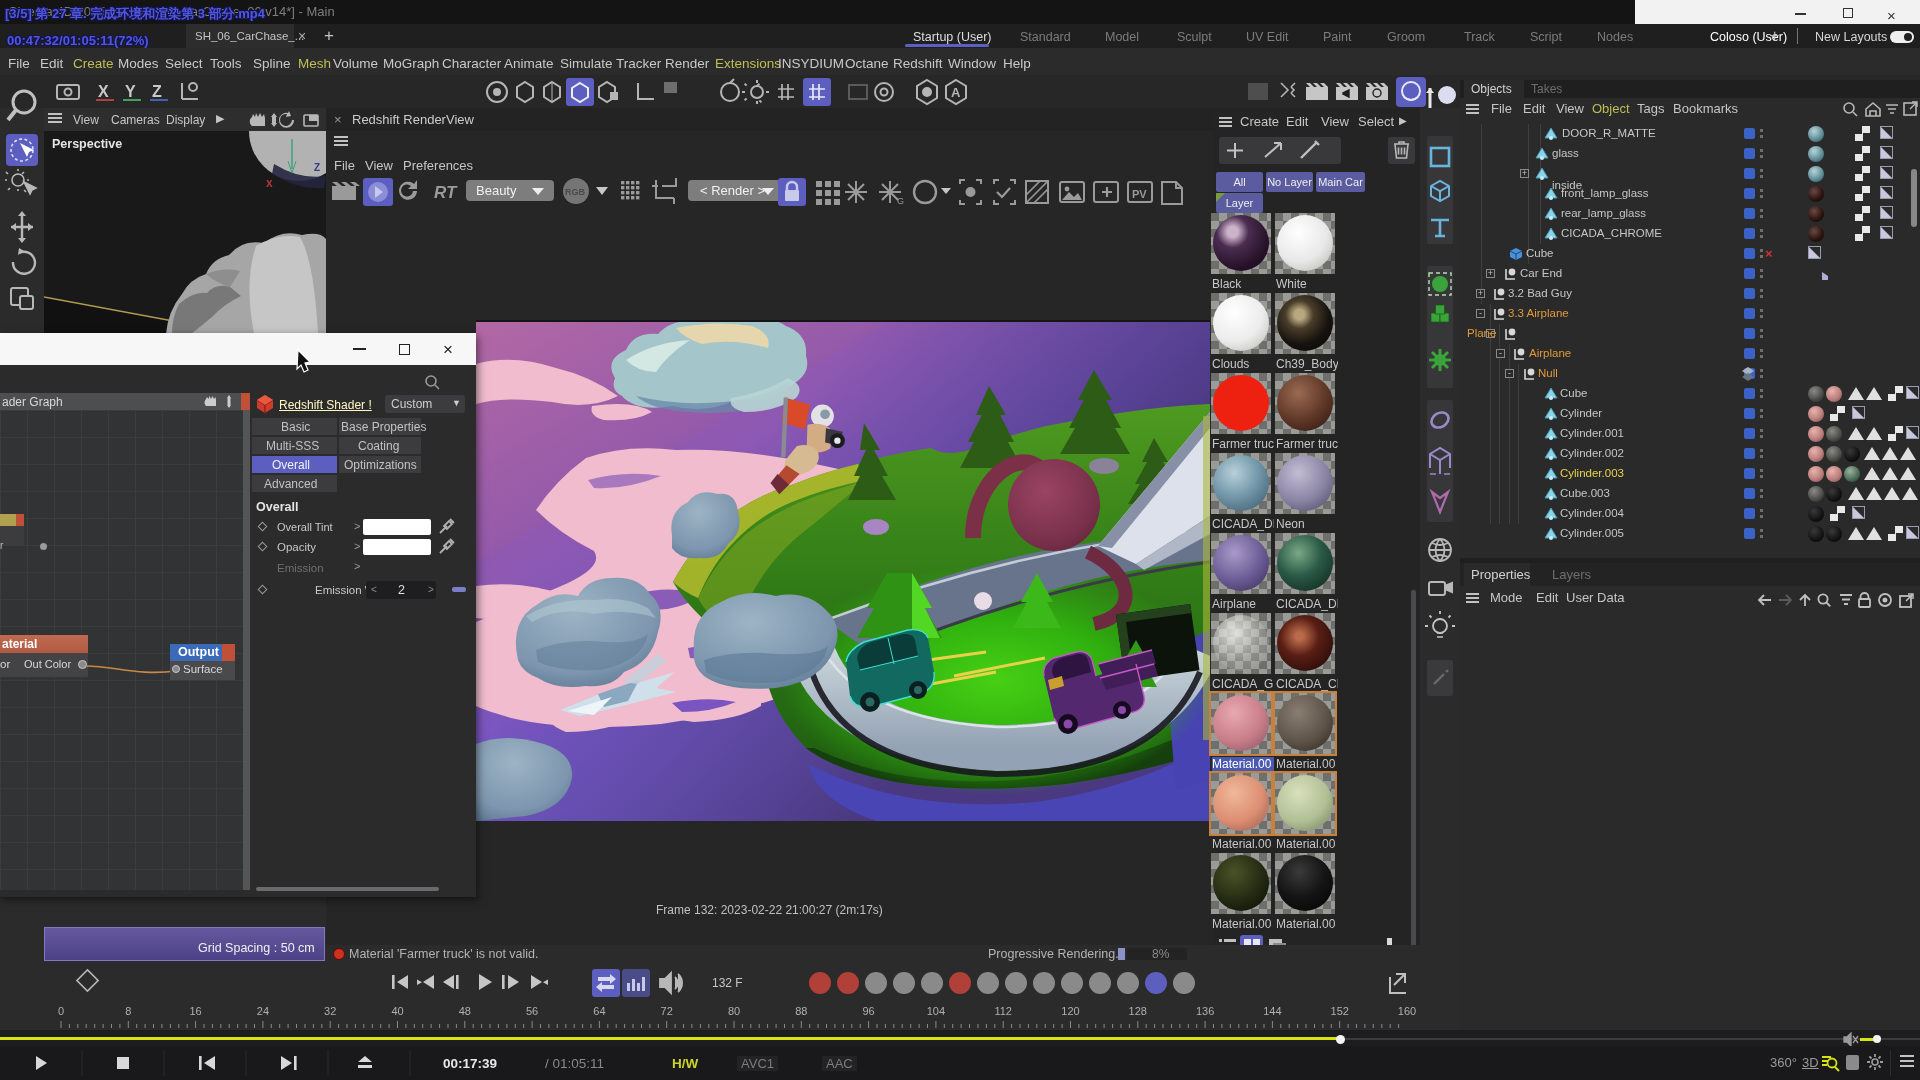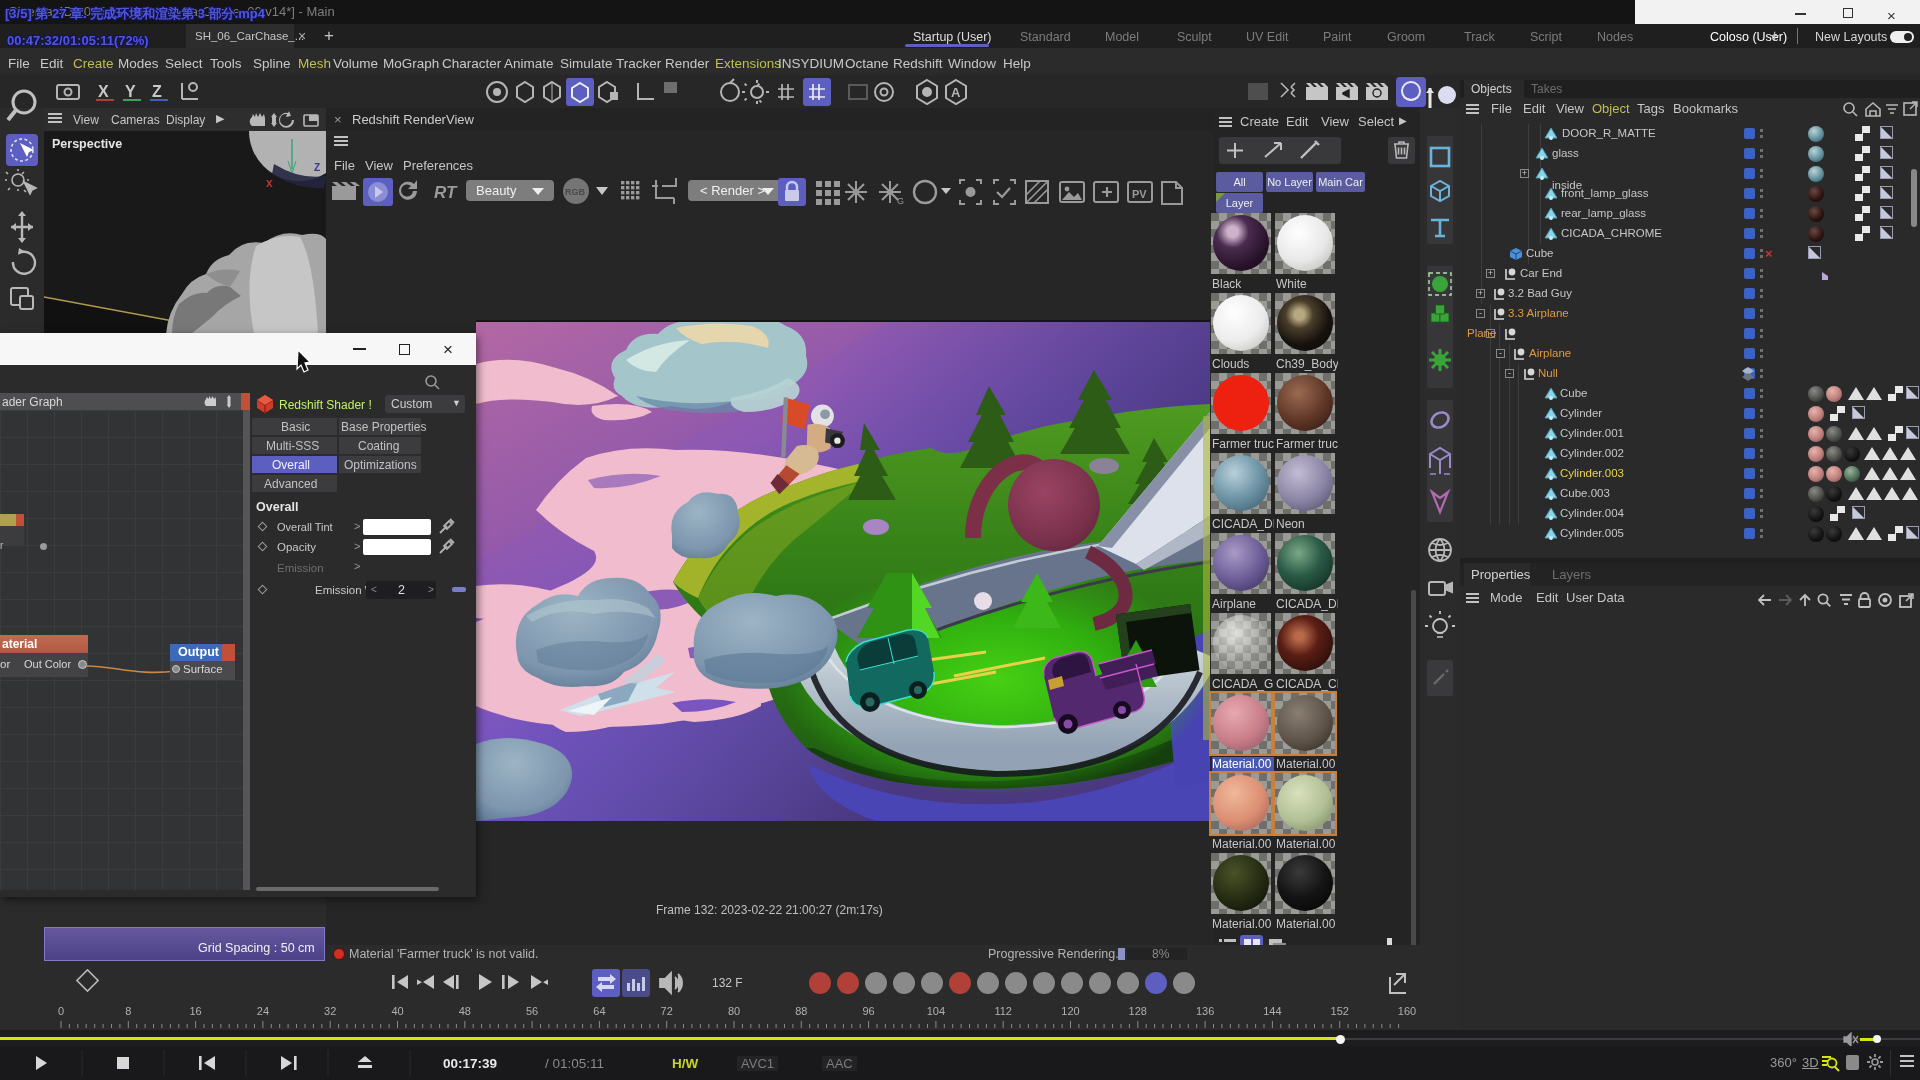--- a/index.html
+++ b/index.html
@@ -1115,21 +1115,21 @@
 
 <svg class="abs" style="left:424px;top:374px;" width="18" height="18" viewBox="0 0 18 18">
         <circle cx="7" cy="7" r="5" stroke="#9a9a9a" stroke-width="1.6" fill="none"></circle>
         <path d="M11 11l4 4" stroke="#9a9a9a" stroke-width="1.6"></path>
       </svg>
 <svg class="abs" style="left:255px;top:394px;" width="20" height="20" viewBox="0 0 20 20">
         <path d="M10 1l8 5v8l-8 5-8-5V6z" fill="#d03c2c"></path>
         <path d="M2 6l8 5 8-5M10 11v9" stroke="#8a1a10" stroke-width="1.2" fill="none"></path>
         <path d="M10 1l8 5-8 5-8-5z" fill="#e85a40"></path>
       </svg>
-<div class="abs txt" style="left:279px;top:398px;font-size:12px;color:#bef264;">Redshift Shader !</div>
+<div class="abs txt" style="left:279px;top:398px;font-size:12px;color:#fef9c3;text-decoration:underline;">Redshift Shader !</div>
 <div class="abs" style="left:385px;top:395px;width:80px;height:18px;background:#3c3c3e;border-radius:3px;"></div>
 <div class="abs txt" style="left:391px;top:397px;font-size:12px;color:#cecece;">Custom</div>
 <div class="abs txt" style="left:452px;top:398px;font-size:9px;color:#cecece;">▼</div>
 <div class="abs" style="left:252px;top:418px;width:85px;height:17px;background:#3c3c3e;"></div>
 <div class="abs" style="left:339px;top:418px;width:82px;height:17px;background:#3c3c3e;"></div>
 <div class="abs" style="left:252px;top:437px;width:85px;height:17px;background:#3c3c3e;"></div>
 <div class="abs" style="left:339px;top:437px;width:82px;height:17px;background:#3c3c3e;"></div>
 <div class="abs" style="left:252px;top:456px;width:85px;height:17px;background:#5c5fc0;"></div>
 <div class="abs" style="left:339px;top:456px;width:82px;height:17px;background:#3c3c3e;"></div>
 <div class="abs" style="left:252px;top:475px;width:85px;height:17px;background:#3c3c3e;"></div>

